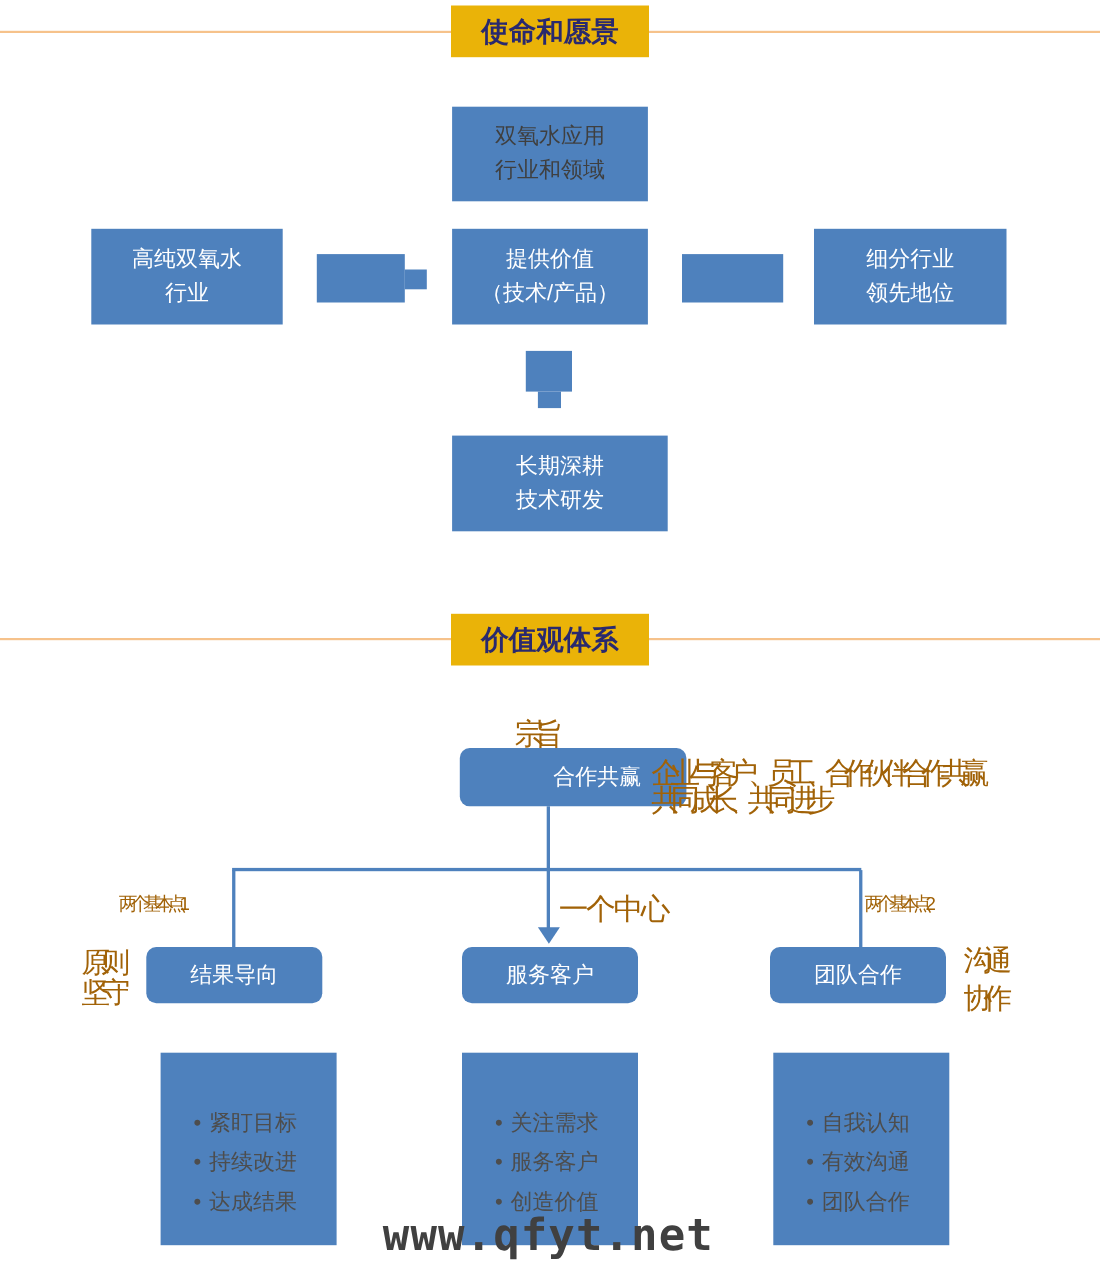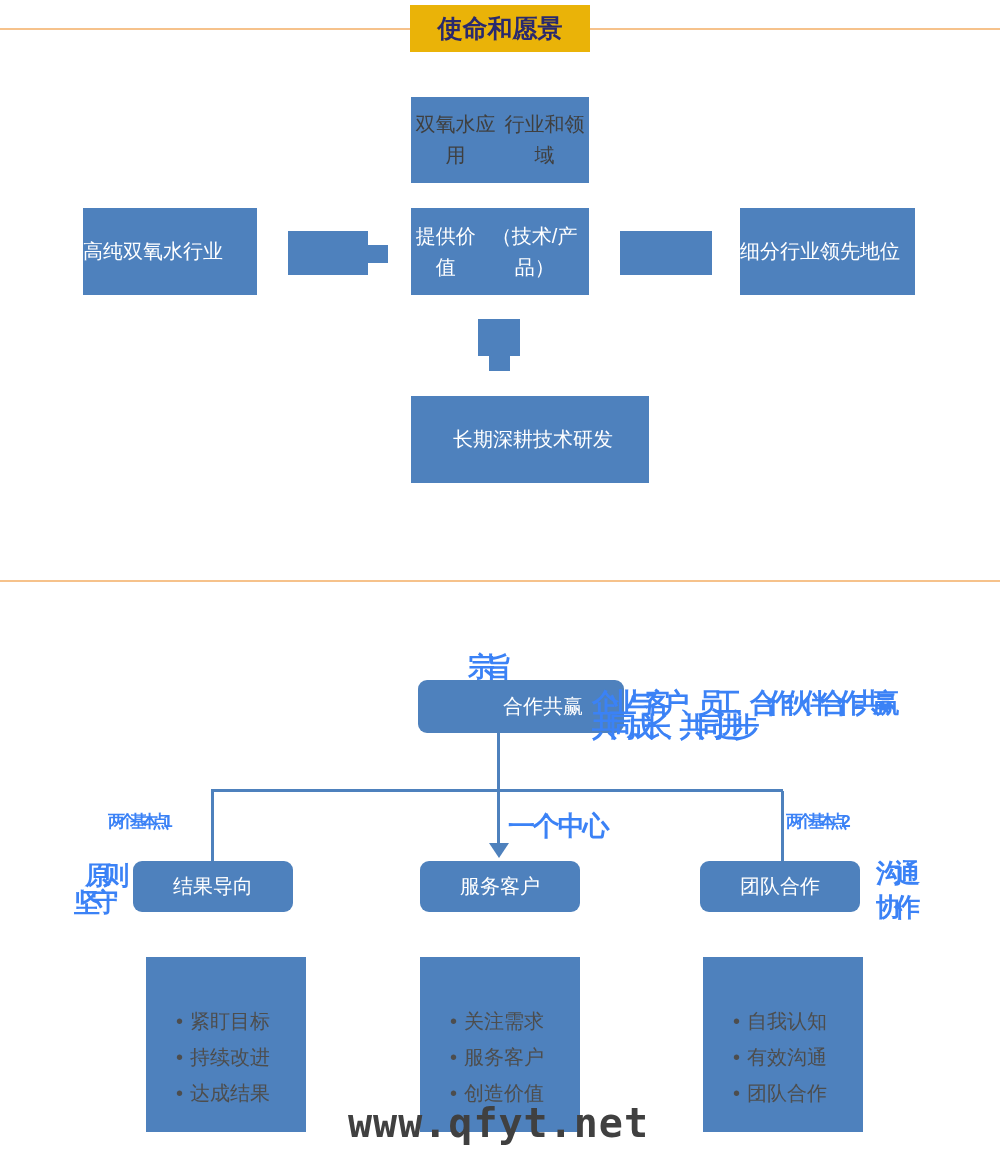--- a/index.html
+++ b/index.html
@@ -8,38 +8,38 @@
     font-family:"Liberation Sans","DejaVu Sans",sans-serif;overflow:hidden;
   }
   .rule{position:absolute;left:0;width:1000px;height:2px;background:#F6C28B;}
   .banner{
     position:absolute;width:180px;height:47px;background:#eab308;
     display:flex;align-items:center;justify-content:center;
     font-size:25px;font-weight:700;color:#29296E;z-index:2;
   }
   .box{
     position:absolute;background:#4E81BD;color:#FFFFFF;
-    display:flex;flex-direction:row;align-items:center;justify-content:flex-start;
+    display:flex;flex-direction:column;align-items:center;justify-content:center;
     font-size:20px;line-height:31px;text-align:center;
   }
   .box.dark-text{color:#3F3F3F;}
   .rbox{
     position:absolute;background:#4E81BD;color:#FFFFFF;border-radius:9px;
     display:flex;align-items:center;justify-content:center;
     font-size:20px;font-weight:400;text-align:center;
   }
   .shape{position:absolute;background:#4E81BD;}
   .vline,.hline{position:absolute;background:#4E81BD;}
   .arrowhead-down{
     position:absolute;width:0;height:0;
     border-left:10px solid transparent;border-right:10px solid transparent;
     border-top:15px solid #4E81BD;
   }
   .squish{
-    position:absolute;white-space:nowrap;font-weight:700;color:#3b82f6;
+    position:absolute;white-space:nowrap;font-weight:400;color:#a16207;
   }
   .sq-tight{letter-spacing:-0.35em;font-size:27px;}
   .sq-label{letter-spacing:-0.35em;font-size:17px;}
   .sq-mid{letter-spacing:-0.08em;font-size:27px;}
   .sq-note{letter-spacing:-0.30em;font-size:26px;line-height:27px;}
   .bullet-box{
     position:absolute;width:160px;height:175px;background:#4E81BD;
     box-sizing:border-box;padding:46px 8px 0 30px;color:#4D4D4D;
   }
   .bullet-line{font-size:20px;line-height:36px;white-space:nowrap;}
@@ -80,47 +80,50 @@
   <div class="shape" style="left:620px;top:231px;width:92px;height:44px;"></div>
 
   <div class="box" style="left:740px;top:208px;width:175px;height:87px;">
     <div>细分行业</div>
     <div>领先地位</div>
   </div>
 
   <div class="shape" style="left:478px;top:319px;width:42px;height:37px;"></div>
   <div class="shape" style="left:489px;top:356px;width:21px;height:15px;"></div>
 
-  <div class="box" style="left:411px;top:396px;width:196px;height:87px;padding-left:42px;">
+  <div class="box" style="left:411px;top:396px;width:196px;height:87px;">
     <div>长期深耕</div>
     <div>技术研发</div>
   </div>
 
   <div class="rule" style="top:580px;"></div>
+  <div class="banner" style="left:410px;top:558px;">
+    <span>价值观体系</span>
+  </div>
 
   <div class="squish sq-tight" style="left:468px;top:649px;">宗旨</div>
 
   <div class="rbox" style="left:418px;top:680px;width:162px;height:53px;padding-left:44px;">
     <span>合作共赢</span>
   </div>
 
   <div class="squish sq-tight" style="left:592px;top:685px;">企业与客户、员工、合作伙伴合作共赢</div>
   <div class="squish sq-tight" style="left:592px;top:709px;">共同成长、共同进步</div>
 
   <div class="vline" style="left:497px;top:733px;width:3px;height:112px;"></div>
   <div class="hline" style="left:211px;top:789px;width:572px;height:3px;"></div>
   <div class="vline" style="left:211px;top:791px;width:3px;height:70px;"></div>
   <div class="vline" style="left:781px;top:791px;width:3px;height:70px;"></div>
   <div class="arrowhead-down" style="left:489px;top:843px;"></div>
 
   <div class="squish sq-label" style="left:108px;top:810px;">两个基本点1</div>
   <div class="squish sq-mid" style="left:508px;top:808px;">一个中心</div>
   <div class="squish sq-label" style="left:786px;top:810px;">两个基本点2</div>
 
-  <div class="squish sq-note" style="left:74px;top:862px;margin-left:11px;">原则</div>
+  <div class="squish sq-note" style="left:74px;top:862px;">原则</div>
   <div class="squish sq-note" style="left:74px;top:889px;">坚守</div>
   <div class="squish sq-note" style="left:876px;top:860px;">沟通</div>
   <div class="squish sq-note" style="left:876px;top:894px;">协作</div>
 
   <div class="rbox" style="left:133px;top:861px;width:160px;height:51px;">
     <span>结果导向</span>
   </div>
   <div class="rbox" style="left:420px;top:861px;width:160px;height:51px;">
     <span>服务客户</span>
   </div>

